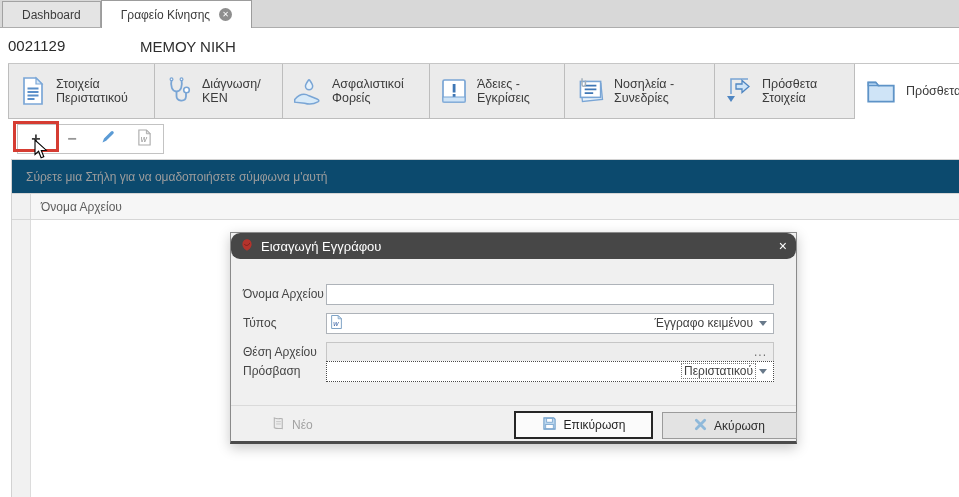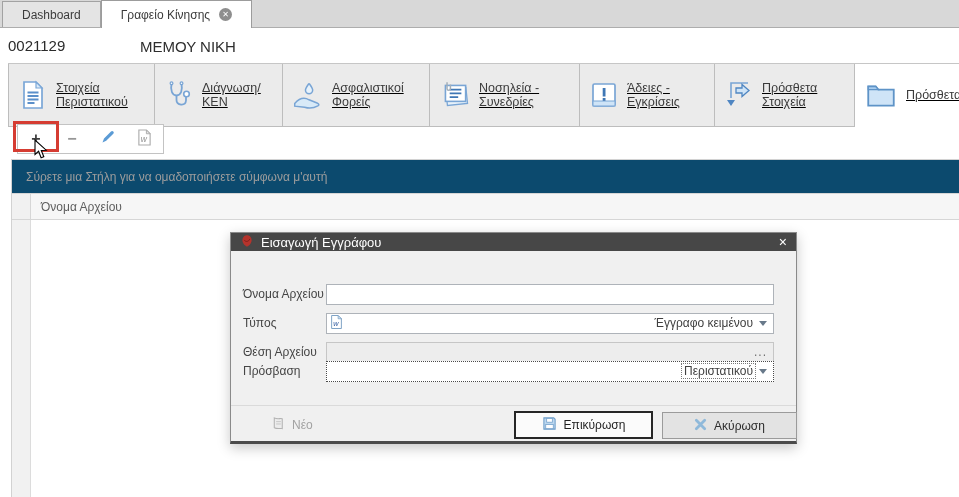--- a/index.html
+++ b/index.html
@@ -17,22 +17,22 @@
     margin-bottom:-1px; height:28px; z-index:2; gap:9px; }
   .tab-close { width:13px; height:13px; border-radius:50%; background:#8e8e8e; color:#fff;
     font-size:8px; line-height:13px; text-align:center; display:inline-block; }
 
   
   .patient-row { position:absolute; top:29px; left:0; right:0; height:34px; background:#fff; }
   .patient-code { position:absolute; left:8px; top:8px; font-size:15px; color:#2b2b2b; }
   .patient-name { position:absolute; left:140px; top:9px; font-size:15px; color:#2e2e2e; }
 
   
-  .ribbon { position:absolute; top:63px; left:8px; right:0; height:64px; display:flex;
-    border-top:1px solid #c6c6c6;text-decoration:underline; }
+  .ribbon { position:absolute; top:63px; left:8px; right:0; height:56px; display:flex;
+    border-top:1px solid #c6c6c6; }
   .rtab { display:flex; align-items:center; gap:7px; padding:0 8px; background:#ebebeb;
     border-right:1px solid #bdbdbd; border-bottom:1px solid #bdbdbd; font-size:12.5px;
     color:#3b3b3b; flex:0 0 auto; }
   .rtab:first-child { border-left:1px solid #bdbdbd; }
   .rtab.active { background:#fff; border-bottom:1px solid #fff; }
   .rtab .ricon { width:36px; height:40px; display:flex; align-items:center; justify-content:center; }
 
   
   .toolbar { position:absolute; left:17px; top:124px; width:147px; height:30px;
     border:1px solid #c3c3c3; background:#fff; display:flex; }
@@ -54,22 +54,22 @@
   .col-header { flex:1; display:flex; align-items:center; padding-left:10px;
     font-size:12px; color:#5e5e5e; }
   .grid-body { position:relative; height:277px; }
   .row-indicator-strip { position:absolute; left:0; top:0; bottom:0; width:19px;
     background:#f1f1f1; border-right:1px solid #dcdcdc; }
 
   
   .dialog { position:absolute; left:230px; top:232px; width:567px; height:212px;
     background:#f0f0f0; border:1px solid #8a8a8a; border-bottom:3px solid #4b4b4b;
     box-shadow:0 4px 12px rgba(0,0,0,.22); z-index:10; }
-  .dlg-title { height:18px; background:#474747; color:#fff; font-size:13px;
-    display:flex; align-items:center; padding:0 9px; gap:7px; }
+  .dlg-title { height:26px; background:#474747; color:#fff; font-size:13px;
+    display:flex; align-items:center; padding:0 9px; gap:7px;border-radius:9px; }
   .dlg-close { margin-left:auto; color:#fff; font-size:14px; line-height:14px; cursor:default; }
   .dlg-row { position:absolute; left:12px; width:531px; height:22px; display:flex; align-items:center; }
   .r1 { top:50px; } .r2 { top:79px; } .r3 { top:108px; } .r4 { top:127px;align-items:center; }
   .fld-label { width:83px; font-size:12px; color:#454545; flex:0 0 83px; }
   .fld-input { flex:1; height:21px; background:#fff; border:1px solid #aeb3b9;
     font-size:12px; padding:0 4px; font-family:inherit; color:#333; }
   .fld-combo { flex:1; height:21px; background:#fff; border:1px solid #aeb3b9;
     display:flex; align-items:center; padding:0 3px; font-size:12px; color:#3f3f3f; }
   .fld-combo.focused { border:1px dotted #4a4a4a; }
   .combo-value { margin-left:auto; padding:0 2px; }
@@ -139,42 +139,42 @@
     <div class="rtab" style="width:147px">
       <span class="ricon">
         <svg width="34" height="34" viewBox="0 0 32 32">
           <path d="M17 5 c2 2.8 3.4 4.6 3.4 6.4 a3.4 3.4 0 1 1 -6.8 0 c0-1.8 1.4-3.6 3.4-6.4" fill="#e7f2fb" stroke="#79a5d5" stroke-width="1.4"></path>
           <path d="M3.5 24 q6.5-7.5 13.5-3.5 l7.5 3 q3 1.3 0.8 2.8 q-6 3.2 -12.5 1.2 l-9.3-1 z" fill="#d8eaf8" stroke="#79a5d5" stroke-width="1.4"></path>
         </svg>
       </span>
       <span>Ασφαλιστικοί Φορείς</span>
     </div>
 
+    <div class="rtab" style="width:135px">
+      <span class="ricon">
+        <svg width="32" height="34" viewBox="0 0 32 32">
+          <rect x="5" y="5" width="22" height="22" rx="1.5" fill="#fff" stroke="#79a5d5" stroke-width="1.7"></rect>
+          <rect x="5" y="22" width="22" height="5" fill="#cfe4f7" stroke="#79a5d5" stroke-width="1"></rect>
+          <rect x="14.7" y="9" width="2.8" height="8.5" fill="#3f77b5"></rect>
+          <rect x="14.7" y="19" width="2.8" height="2.8" fill="#3f77b5"></rect>
+        </svg>
+      </span>
+      <span>Άδειες - Εγκρίσεις</span>
+    </div>
+
     <div class="rtab" style="width:150px">
       <span class="ricon">
         <svg width="34" height="34" viewBox="0 0 32 32">
           <rect x="8" y="10" width="19" height="15" fill="#e8f2fb" stroke="#79a5d5" stroke-width="1.2" transform="rotate(-6 17 17)"></rect>
           <rect x="7" y="7" width="19" height="15" fill="#fff" stroke="#79a5d5" stroke-width="1.5"></rect>
           <path d="M11 11 h11 M11 14.5 h11 M11 18 h8" stroke="#3f77b5" stroke-width="1.7"></path>
           <path d="M8.5 4 v6 a1.6 1.6 0 0 0 3.2 0 v-4" fill="none" stroke="#a3aeb8" stroke-width="1.4"></path>
         </svg>
       </span>
       <span>Νοσηλεία - Συνεδρίες</span>
-    </div>
-
-    <div class="rtab" style="width:135px">
-      <span class="ricon">
-        <svg width="32" height="34" viewBox="0 0 32 32">
-          <rect x="5" y="5" width="22" height="22" rx="1.5" fill="#fff" stroke="#79a5d5" stroke-width="1.7"></rect>
-          <rect x="5" y="22" width="22" height="5" fill="#cfe4f7" stroke="#79a5d5" stroke-width="1"></rect>
-          <rect x="14.7" y="9" width="2.8" height="8.5" fill="#3f77b5"></rect>
-          <rect x="14.7" y="19" width="2.8" height="2.8" fill="#3f77b5"></rect>
-        </svg>
-      </span>
-      <span>Άδειες - Εγκρίσεις</span>
     </div>
 
     <div class="rtab" style="width:140px">
       <span class="ricon">
         <svg width="32" height="34" viewBox="0 0 32 32">
           <path d="M25 4 H8 V19" fill="none" stroke="#79a5d5" stroke-width="1.6"></path>
           <path d="M13 9 h6 V5.5 l7 6 -7 6 V14 h-6 z" fill="#cfe4f7" stroke="#4f86c2" stroke-width="1.3"></path>
           <path d="M4 21 h8 l-4 6 z" fill="#4f86c2"></path>
         </svg>
       </span>

